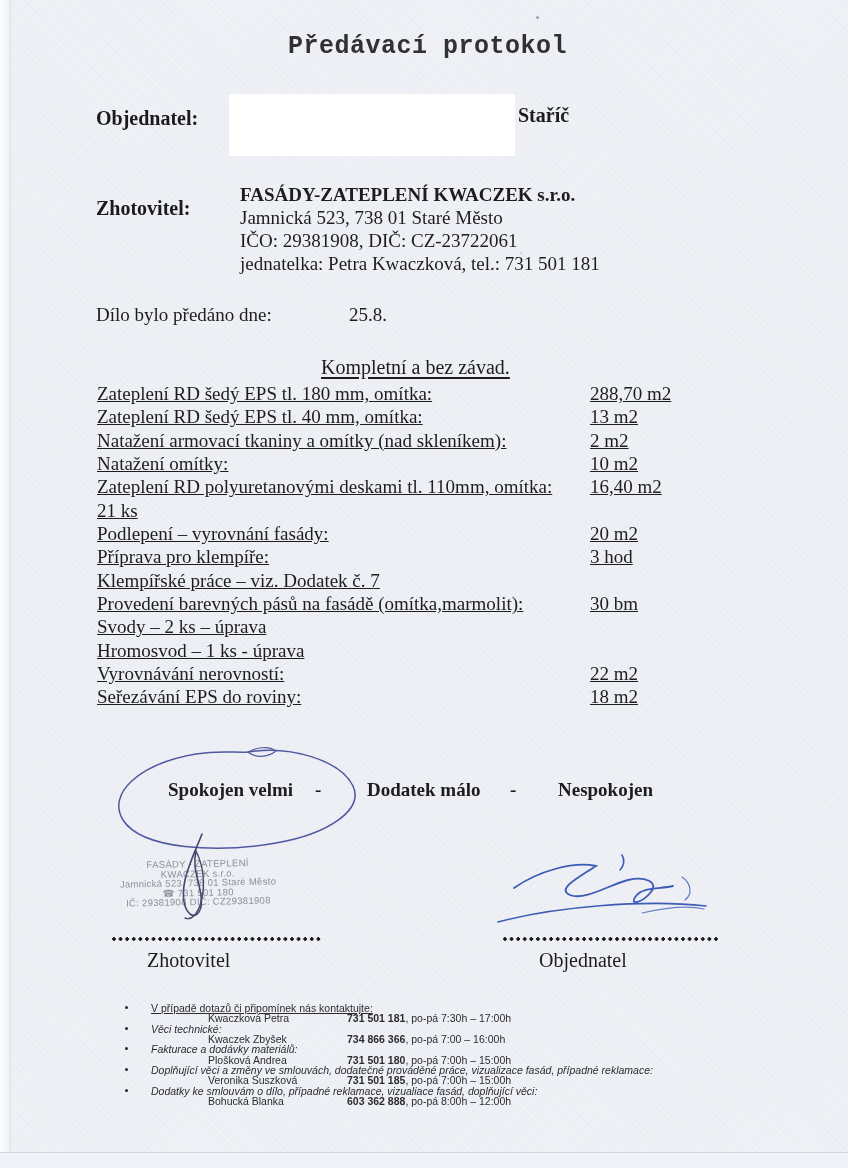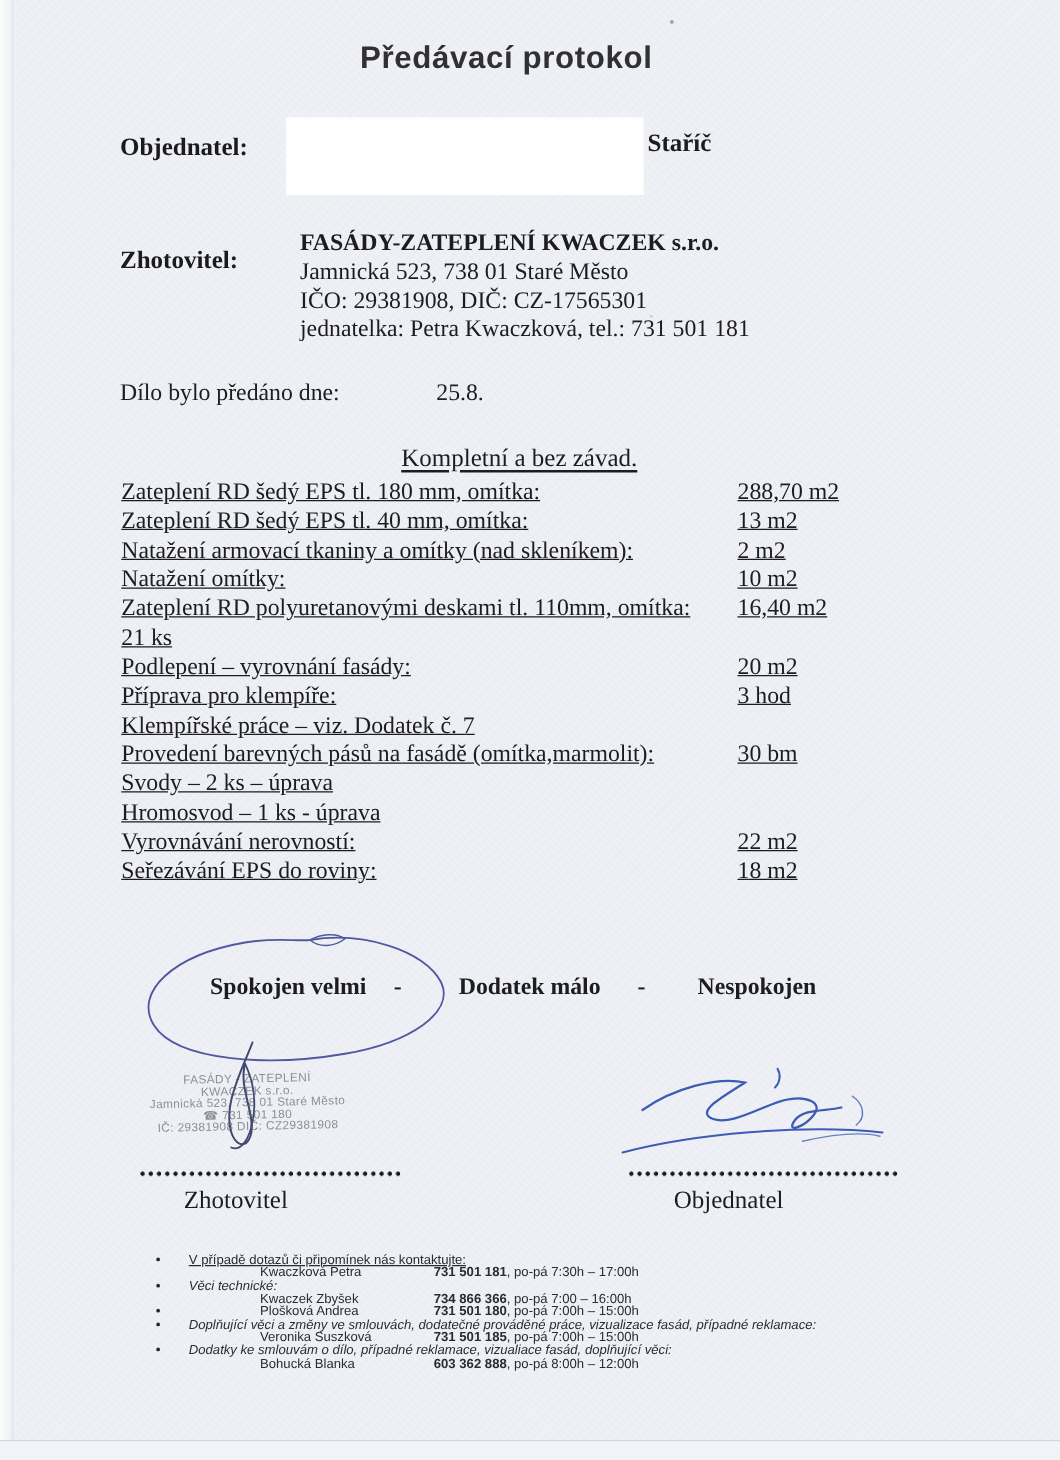--- a/index.html
+++ b/index.html
@@ -24,21 +24,21 @@
   .scan-bottom{
     position:absolute;left:0;top:1152px;width:848px;height:16px;
     background:#f2f3f8;border-top:1px solid #d3d6de;
   }
   .speck{position:absolute;background:#9aa0ac;border-radius:50%;}
 
   .abs{position:absolute;white-space:nowrap;}
 
   .doc-title{
     left:288px;top:32px;
-    font-family:Liberation Sans, sans-serif;
+    font-family:Liberation Mono, monospace;
     font-weight:bold;font-size:25px;color:#313134;letter-spacing:.5px;
   }
   .party-label{font-weight:bold;font-size:20px;color:#1b1b1e;}
   .redact{
     position:absolute;left:229px;top:94px;width:286px;height:62px;
     background:#ffffff;
   }
   .client-city{left:518px;top:104px;font-weight:bold;font-size:20px;}
 
   .co-block{position:absolute;left:240px;top:183px;line-height:23px;font-size:19px;}
@@ -118,21 +118,21 @@
   <div class="abs doc-title">Předávací protokol</div>
 
   <div class="abs party-label" style="left:96px;top:107px;">Objednatel:</div>
   <div class="redact"></div>
   <div class="abs client-city">Staříč</div>
 
   <div class="abs party-label" style="left:96px;top:184px;margin-top:13px;">Zhotovitel:</div>
   <div class="co-block">
     <div class="nm">FASÁDY-ZATEPLENÍ KWACZEK s.r.o.</div>
     <div>Jamnická 523, 738 01 Staré Město</div>
-    <div>IČO: 29381908, DIČ: CZ-17565301</div>
+    <div>IČO: 29381908, DIČ: CZ-23722061</div>
     <div>jednatelka: Petra Kwaczková, tel.: 731 501 181</div>
   </div>
 
   <div class="abs handover-label">Dílo bylo předáno dne:</div>
   <div class="abs handover-date">25.8.</div>
 
   <div class="abs status-head">Kompletní a bez závad.</div>
 
   <div class="items">
     <div class="item-row">
@@ -235,20 +235,21 @@
       <div class="f-head u">V případě dotazů či připomínek nás kontaktujte:</div>
       <div class="f-person"><span class="f-name">Kwaczková Petra</span><span class="f-phone">731 501 181</span><span>, po-pá 7:30h – 17:00h</span></div>
     </div>
     <div class="f-block">
       <span class="bullet"></span>
       <div class="f-head i">Věci technické:</div>
       <div class="f-person"><span class="f-name">Kwaczek Zbyšek</span><span class="f-phone">734 866 366</span><span>, po-pá 7:00 – 16:00h</span></div>
     </div>
     <div class="f-block">
       <span class="bullet"></span>
+      <div class="f-head i">Fakturace a dodávky materiálů:</div>
       <div class="f-person"><span class="f-name">Plošková Andrea</span><span class="f-phone">731 501 180</span><span>, po-pá 7:00h – 15:00h</span></div>
     </div>
     <div class="f-block">
       <span class="bullet"></span>
       <div class="f-head i">Doplňující věci a změny ve smlouvách, dodatečné prováděné práce, vizualizace fasád, případné reklamace:</div>
       <div class="f-person"><span class="f-name">Veronika Suszková</span><span class="f-phone">731 501 185</span><span>, po-pá 7:00h – 15:00h</span></div>
     </div>
     <div class="f-block">
       <span class="bullet"></span>
       <div class="f-head i">Dodatky ke smlouvám o dílo, případné reklamace, vizualiace fasád, doplňující věci:</div>

